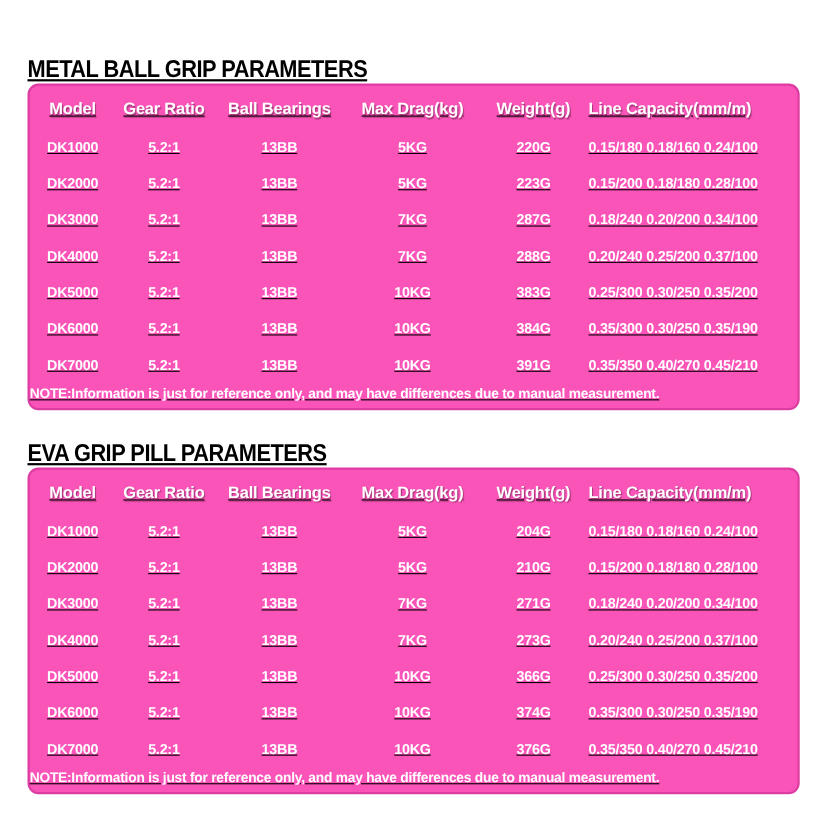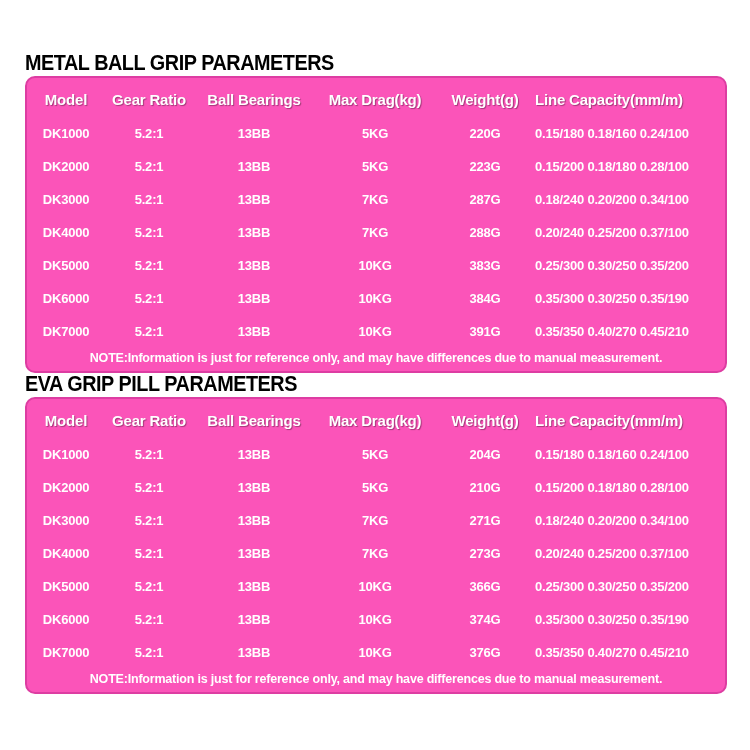--- a/index.html
+++ b/index.html
@@ -11,20 +11,22 @@
     width: 750px;
     height: 750px;
     font-family: "Liberation Sans", sans-serif;
     overflow: hidden;
   }
   .page {
     padding: 52px 23px 0 25px;
     box-sizing: border-box;
   }
   .spec-section {
+    margin-bottom: 28px;
+    text-decoration: underline;
   }
   .section-title {
     margin: 0 0 2px 0;
     font-size: 22px;
     line-height: 22px;
     font-weight: bold;
     color: #000000;
     letter-spacing: -0.5px;
     transform: scaleX(0.9);
     transform-origin: left center;
@@ -58,21 +60,21 @@
     font-size: 15px;
     text-shadow: 1px 1px 1px rgba(0, 0, 0, 0.35);
   }
   .t-cell.last {
     text-align: left;
     padding-right: 10px;
   }
   .t-note {
     height: 21px;
     line-height: 21px;
-    text-align: center;
+    text-align: left;
     color: #ffffff;
     font-weight: bold;
     font-size: 12.5px;
     letter-spacing: -0.2px;
     white-space: nowrap;
   }
 </style>
 </head>
 <body>
 

